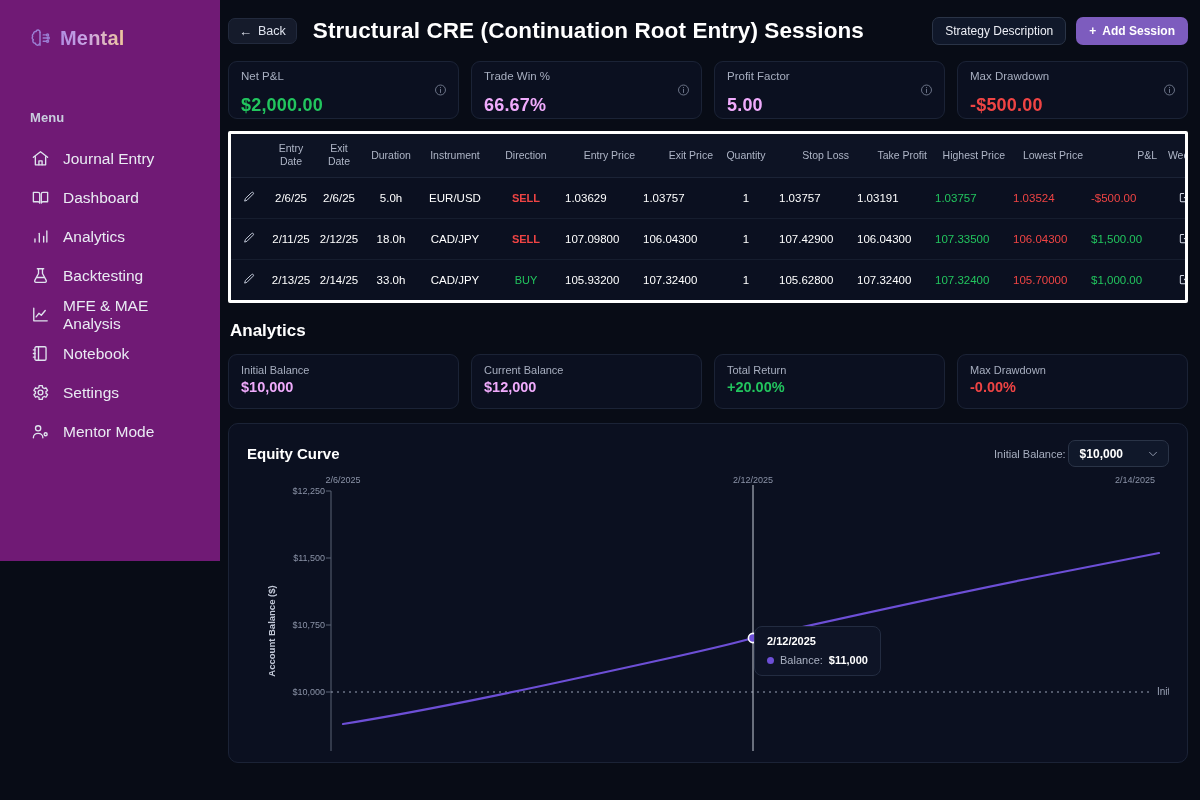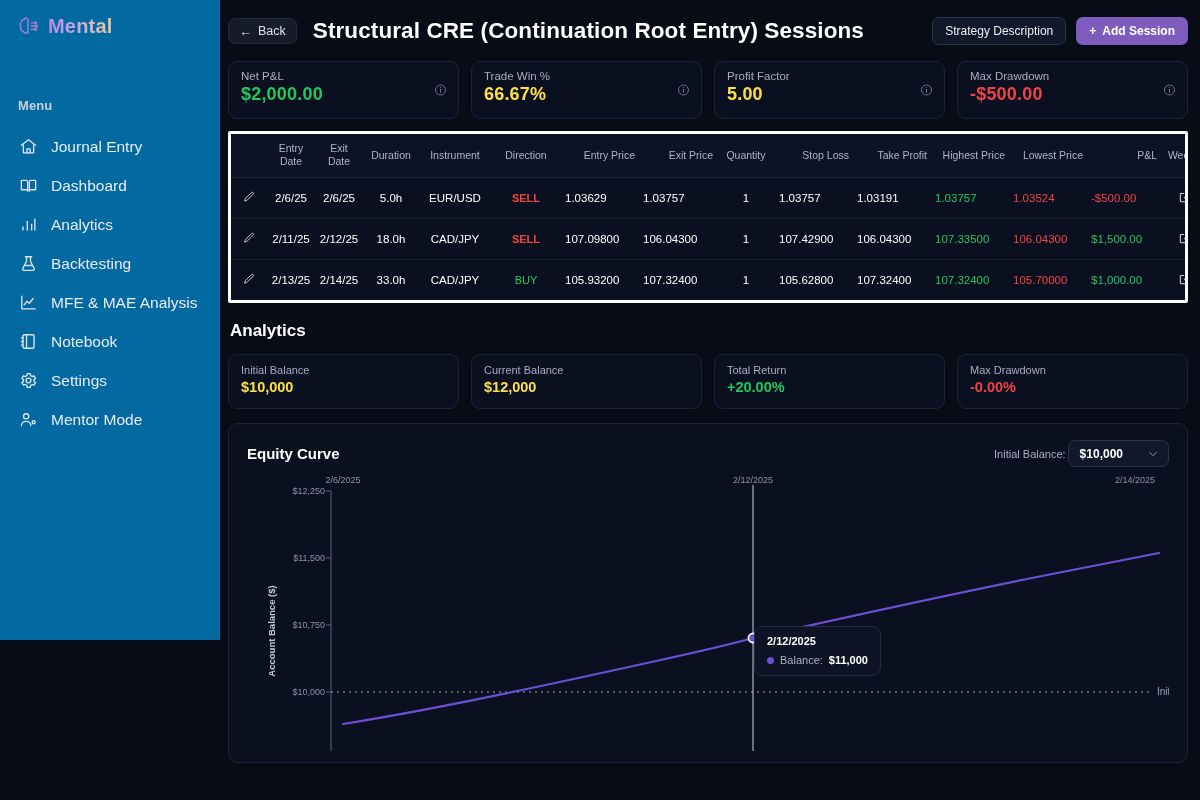--- a/index.html
+++ b/index.html
@@ -7,24 +7,24 @@
     width: 1200px; height: 800px;
     background: #080c16;
     font-family: "Liberation Sans", sans-serif;
     color: #e8eaf2;
     overflow: hidden;
   }
   #app { position: relative; width: 1200px; height: 800px; display: flex; }
 
   
   .sidebar {
-    width: 220px; height: 640px;
-    background: #0369a1;
+    width: 220px; height: 561px;
+    background: #701a75;
     flex: 0 0 220px;
-    padding: 0;
+    padding: 12px;
     position: relative;
   }
   .brand { display: flex; align-items: center; gap: 9px; padding: 15px 0 0 17px; }
   .brand-icon { width: 22px; height: 22px; display: block; }
   .brand-name {
     font-size: 20px; font-weight: bold; letter-spacing: .2px;
     background: linear-gradient(90deg, #b08de0 0%, #c9a6e4 40%, #f0c79a 100%);
     -webkit-background-clip: text; background-clip: text; color: transparent;
   }
   .menu-label {
@@ -63,24 +63,24 @@
   }
 
   
   .stat-row { display: flex; gap: 12px; margin-top: 13px; }
   .stat-card {
     flex: 1; height: 58px; background: #0b1020;
     border: 1px solid #1b2336; border-radius: 9px;
     padding: 8px 12px 16px 12px; position: relative;
   }
   .stat-label { font-size: 11.5px; color: #a7aebf; }
-  .stat-value { font-size: 18px; font-weight: bold; margin-top: 2px; letter-spacing: .2px; }
+  .stat-value { font-size: 18px; font-weight: bold; margin-top: 13px; letter-spacing: .2px; }
   .v-green { color: #22c55e; }
   .v-red { color: #ef4444; }
-  .v-white { color: #fde047; }
+  .v-white { color: #f0abfc; }
   .info-icon {
     position: absolute; right: 11px; top: 50%; transform: translateY(-50%);
     width: 13px; height: 13px; color: #6e768a; cursor: pointer;
   }
 
   
   .table-wrap {
     margin-top: 12px; background: #0b1020;
     border: 3px solid #ffffff; border-radius: 2px; overflow: hidden;
   }

